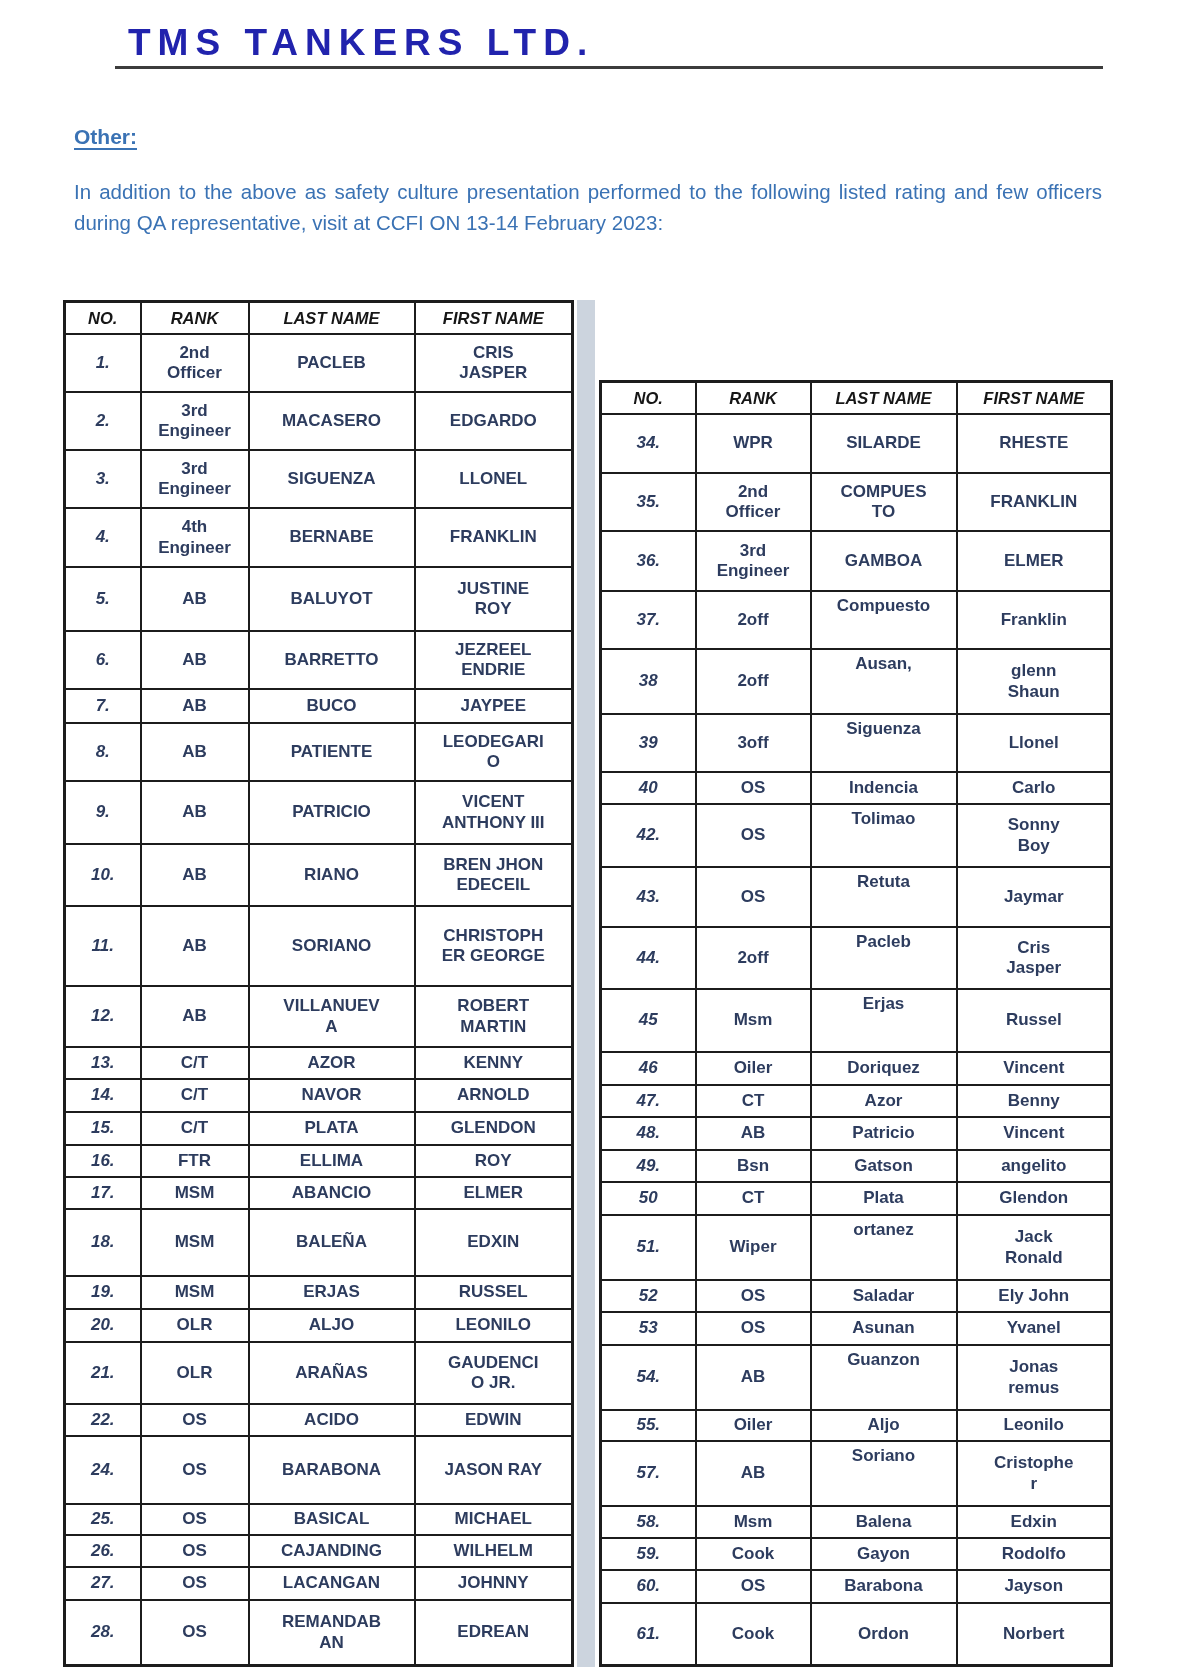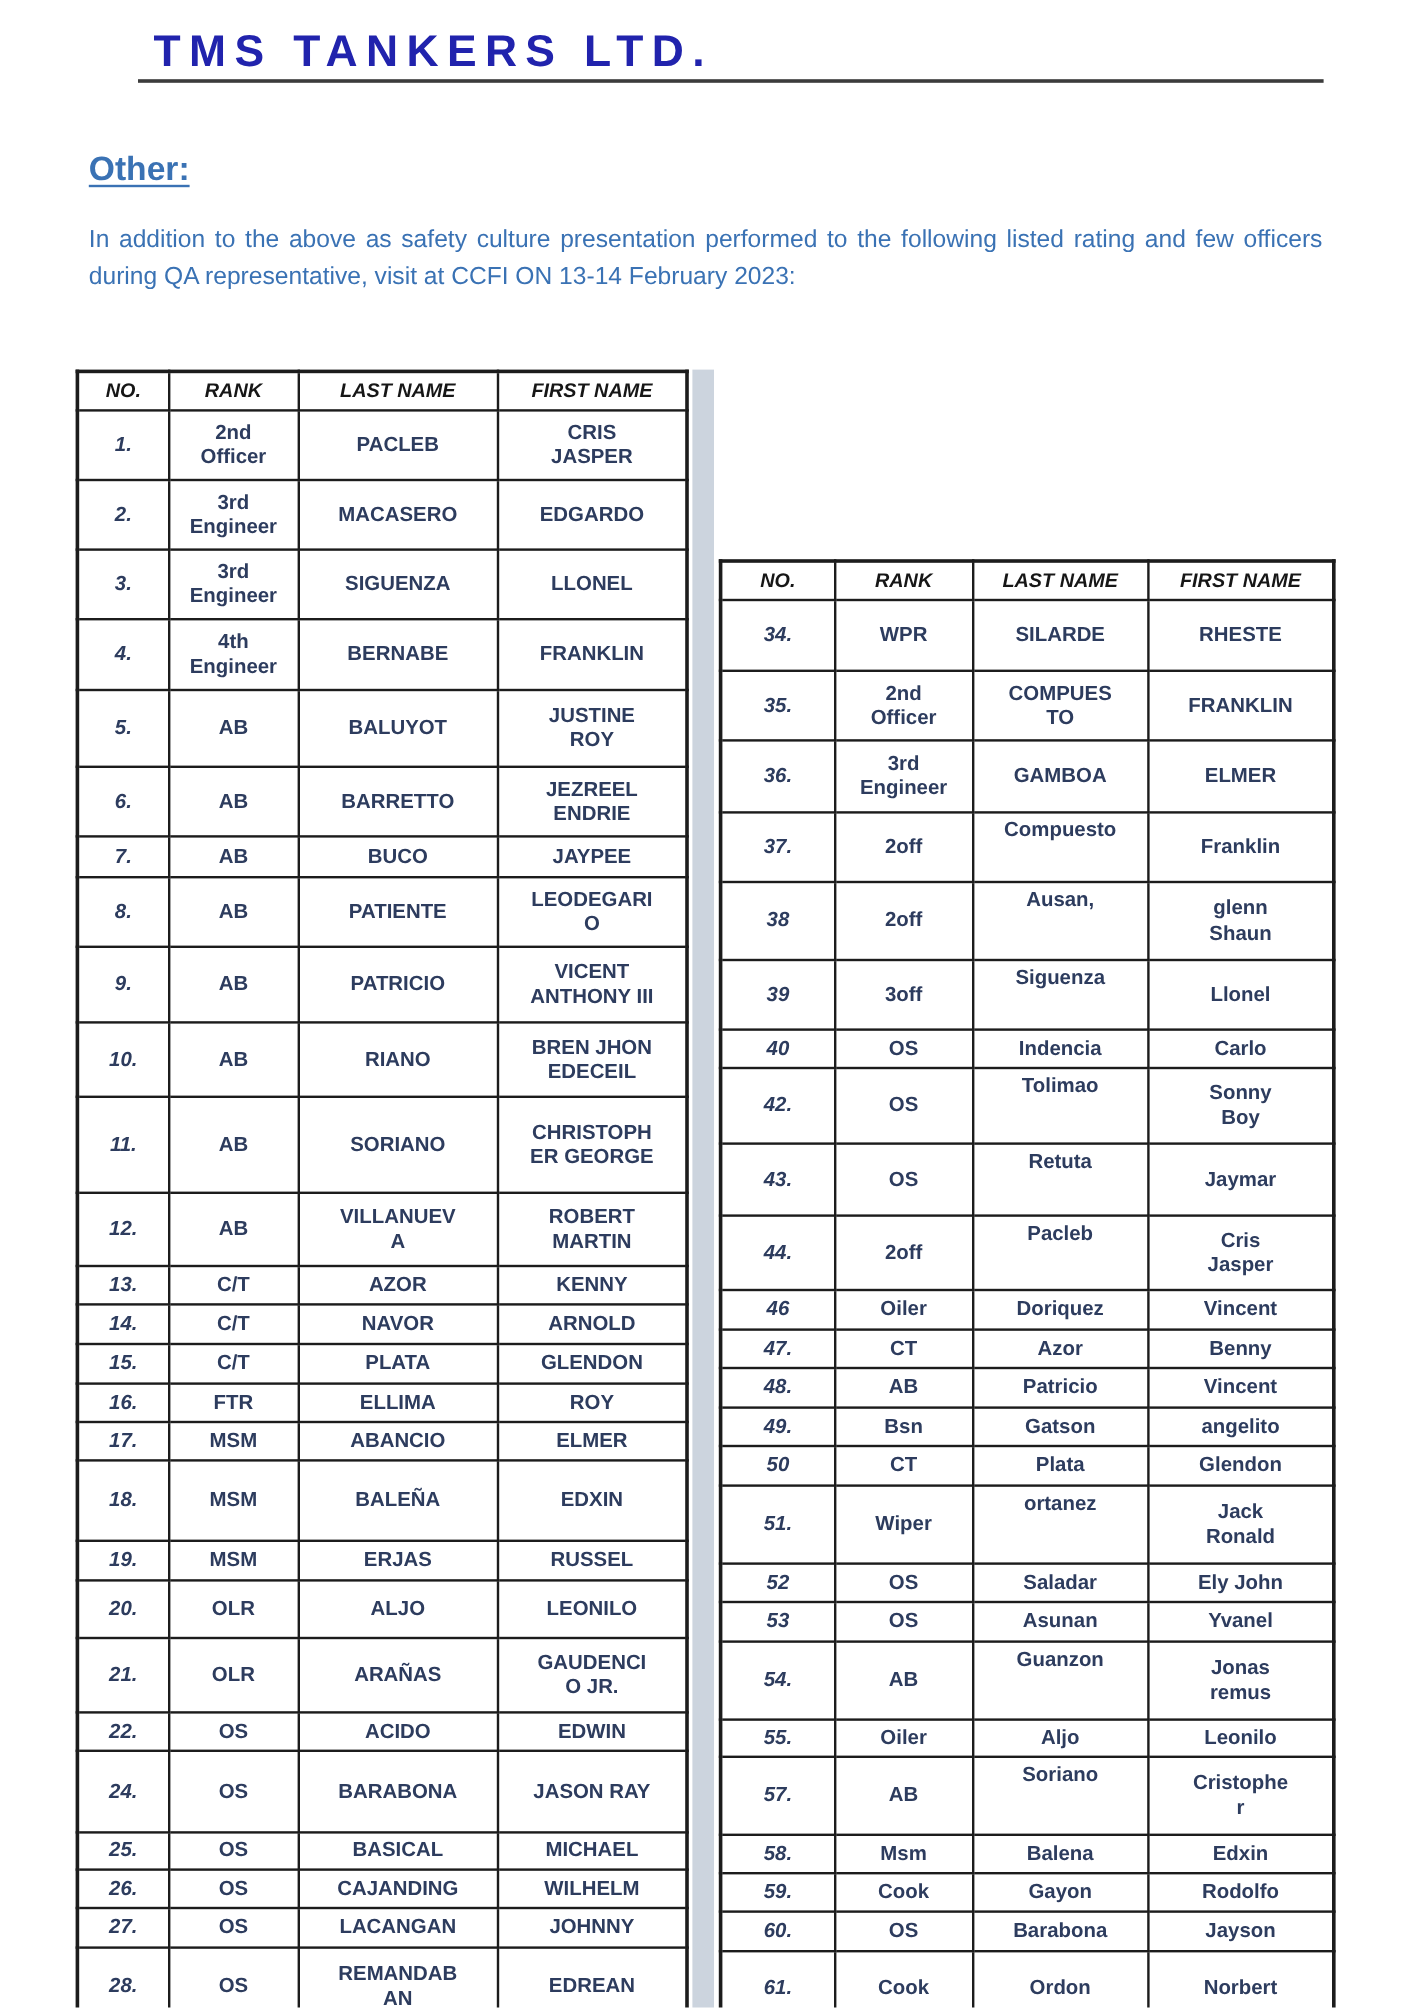--- a/index.html
+++ b/index.html
@@ -27,21 +27,21 @@
     color:var(--title-blue);
     line-height:1.05;
   }
   .title-rule{
     margin:3px 0 0 115px;
     width:988px;height:3px;
     background:var(--rule-gray);
   }
   .section-heading{
     margin:56px 0 0 74px;
-    font-size:28px;
+    font-size:21px;
     font-weight:bold;
     color:var(--heading-blue);
     text-decoration:underline;
     text-underline-offset:4px;
   }
   .intro-paragraph{
     margin:28px 0 0 74px;
     width:1028px;
     font-size:20.5px;
     line-height:1.5;
@@ -241,21 +241,21 @@
           <td class="cell-rank">MSM</td>
           <td class="cell-last">BALEÑA</td>
           <td class="cell-first">EDXIN</td>
         </tr>
         <tr style="height: 33px;">
           <td class="cell-no">19.</td>
           <td class="cell-rank">MSM</td>
           <td class="cell-last">ERJAS</td>
           <td class="cell-first">RUSSEL</td>
         </tr>
-        <tr style="height: 48px; padding-left: 22px;">
+        <tr style="height: 33px; padding-left: 22px;">
           <td class="cell-no">20.</td>
           <td class="cell-rank">OLR</td>
           <td class="cell-last">ALJO</td>
           <td class="cell-first">LEONILO</td>
         </tr>
         <tr style="height: 62px;">
           <td class="cell-no">21.</td>
           <td class="cell-rank">OLR</td>
           <td class="cell-last">ARAÑAS</td>
           <td class="cell-first">GAUDENCI
@@ -378,20 +378,26 @@
           <td class="cell-last vtop">Retuta</td>
           <td class="cell-first">Jaymar</td>
         </tr>
         <tr style="height: 62px;">
           <td class="cell-no">44.</td>
           <td class="cell-rank">2off</td>
           <td class="cell-last vtop">Pacleb</td>
           <td class="cell-first">Cris
 Jasper</td>
         </tr>
+        <tr style="height: 63px;">
+          <td class="cell-no">45</td>
+          <td class="cell-rank">Msm</td>
+          <td class="cell-last vtop">Erjas</td>
+          <td class="cell-first">Russel</td>
+        </tr>
         <tr style="height: 33px;">
           <td class="cell-no">46</td>
           <td class="cell-rank">Oiler</td>
           <td class="cell-last">Doriquez</td>
           <td class="cell-first">Vincent</td>
         </tr>
         <tr style="height: 32px;">
           <td class="cell-no">47.</td>
           <td class="cell-rank">CT</td>
           <td class="cell-last">Azor</td>

